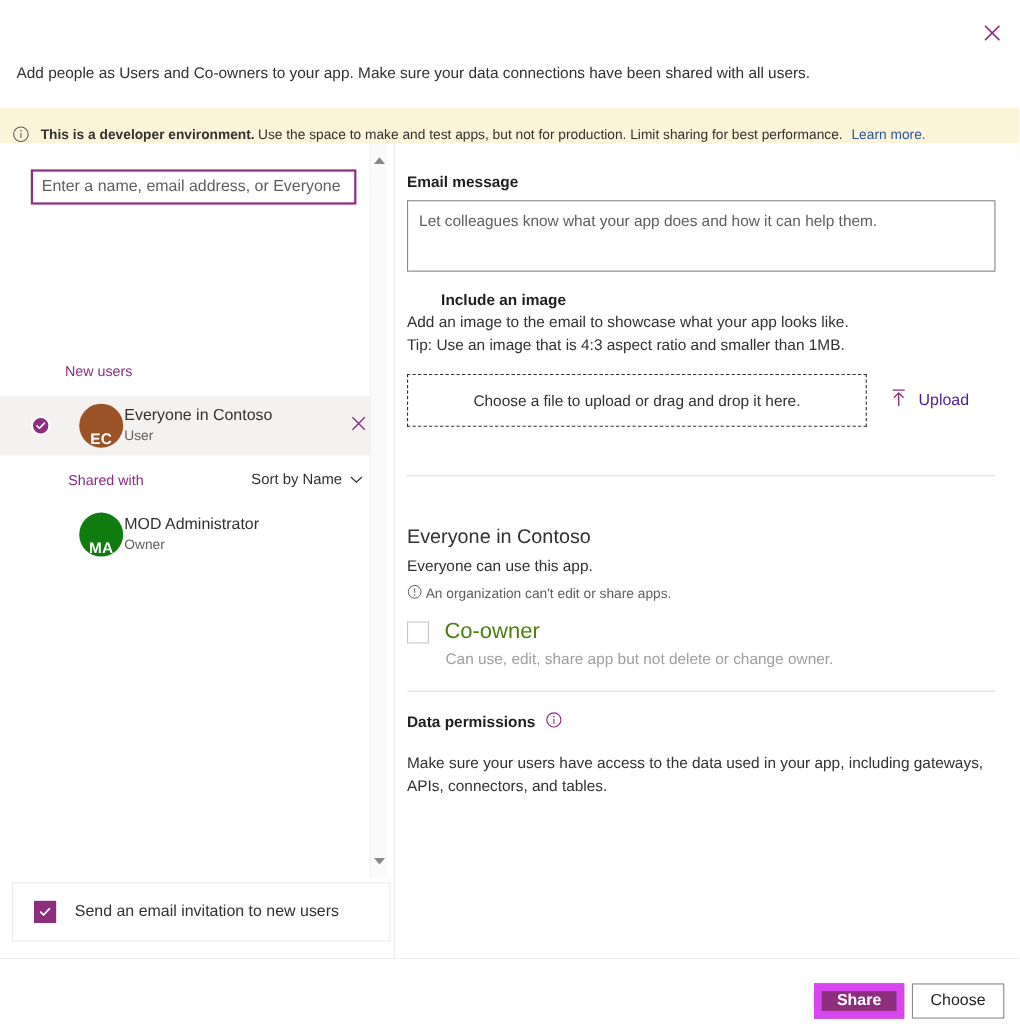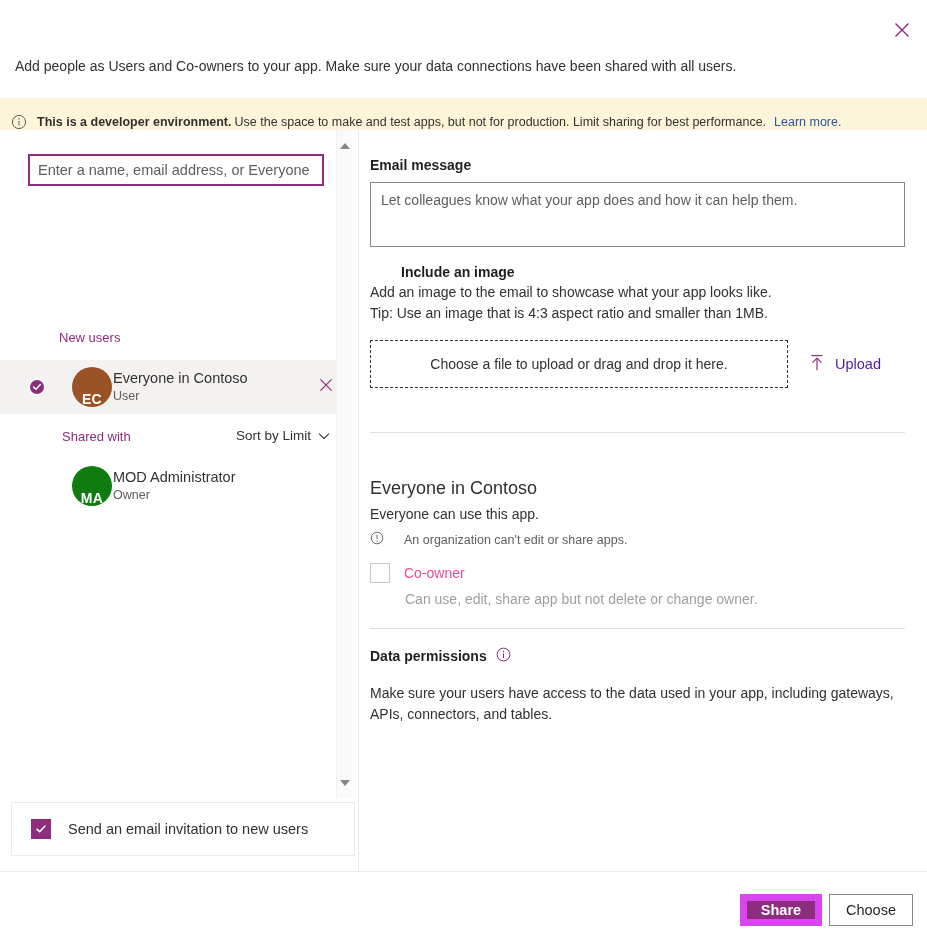--- a/index.html
+++ b/index.html
@@ -349,39 +349,39 @@
     font-size: 14px;
     color: #323130;
   }
   .perm-note {
     position: absolute;
     left: 11px; top: 401px;
     font-size: 12.5px;
     color: #605e5c;
     display: flex;
     align-items: center;
-    gap: 20px;
+    gap: 3px;
   }
 
   .coowner-row {
     position: absolute;
     left: 11px; top: 433px;
     display: flex;
     align-items: center;
     gap: 14px;
   }
   .cb-empty {
     width: 20px; height: 20px;
     border: 1px solid #c8c6c4;
     box-sizing: border-box;
     background: #ffffff;
   }
   .coowner-label {
-    font-size: 14px;
-    color: #ec4899;
+    font-size: 20px;
+    color: #4d7c0f;
     text-align: center;
   }
   .coowner-desc {
     position: absolute;
     left: 46px; top: 461px;
     font-size: 14px;
     color: #a19f9d;
   }
 
   .data-perm-head {
@@ -495,21 +495,21 @@
           <svg width="14" height="14" viewBox="0 0 14 14">
             <path d="M1.4 1.4 L12.6 12.6 M12.6 1.4 L1.4 12.6" stroke="#8c2d7e" stroke-width="1.2" fill="none"></path>
           </svg>
         </span>
       </span>
     </div>
 
     <div class="group-label label-shared-with">Shared with</div>
 
     <div class="sort-control">
-      <span>Sort by Limit</span>
+      <span>Sort by Name</span>
       <span>
         <svg width="12" height="8" viewBox="0 0 12 8">
           <path d="M1 1.6 L6 6.4 L11 1.6" stroke="#323130" stroke-width="1.1" fill="none"></path>
         </svg>
       </span>
     </div>
 
     <div class="person-row row-shared-user">
       <span class="avatar" style="background:#107c10">
         <span>MA</span>

